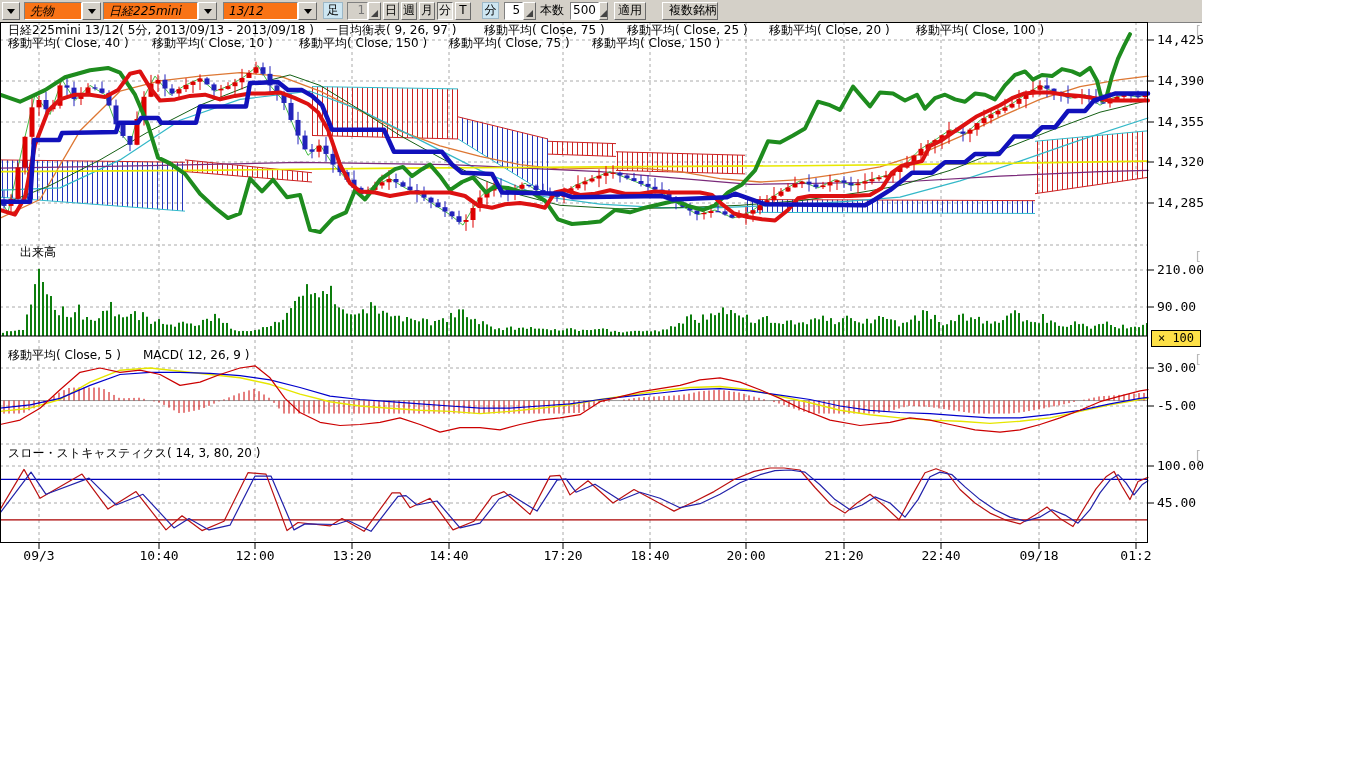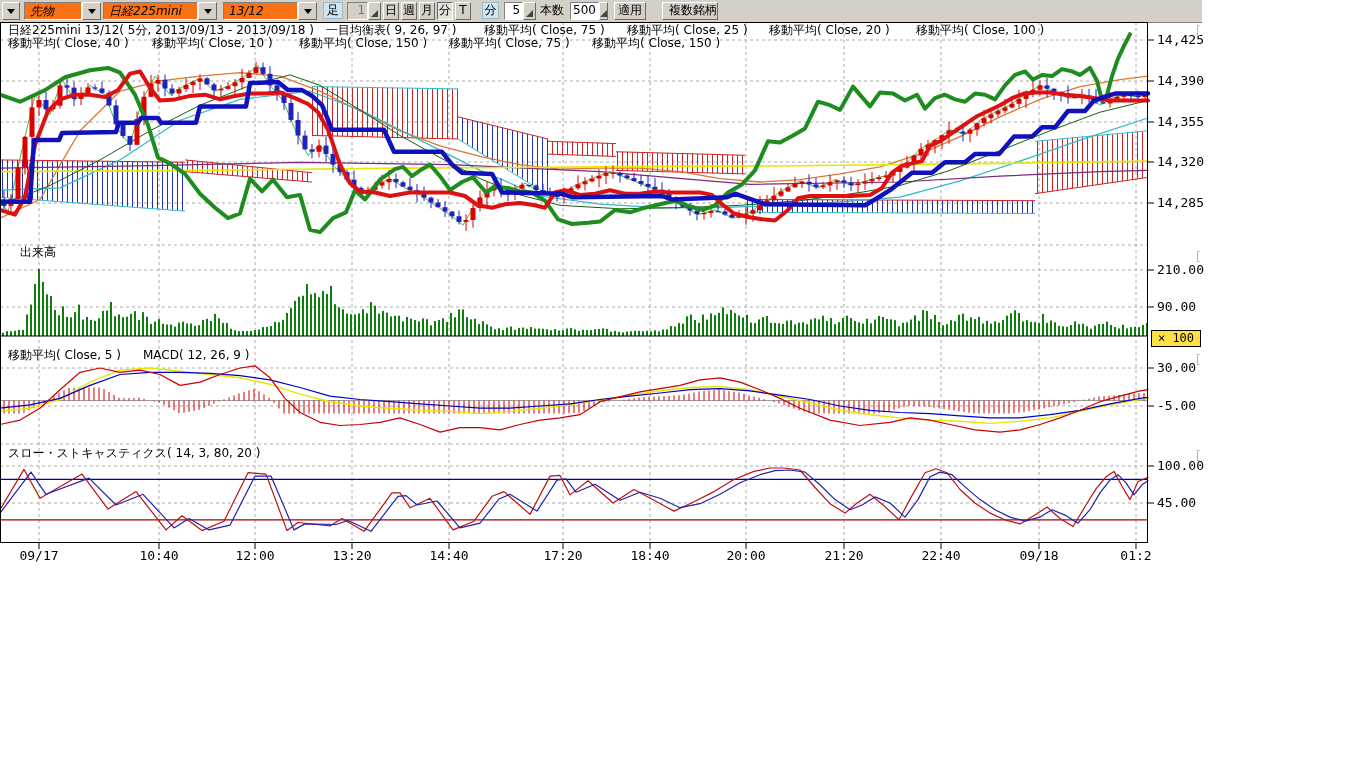--- a/index.html
+++ b/index.html
@@ -1076,21 +1076,21 @@
       <div class="axlbl" style="left: 1157px; top: 74px;">14,390</div>
       <div class="axlbl" style="left: 1157px; top: 115px;">14,355</div>
       <div class="axlbl" style="left: 1157px; top: 155px;">14,320</div>
       <div class="axlbl" style="left: 1157px; top: 196px;">14,285</div>
       <div class="axlbl" style="left: 1157px; top: 263px;">210.00</div>
       <div class="axlbl" style="left: 1157px; top: 300px;">90.00</div>
       <div class="axlbl" style="left: 1157px; top: 361px;">30.00</div>
       <div class="axlbl" style="left: 1157px; top: 399px;">-5.00</div>
       <div class="axlbl" style="left: 1157px; top: 459px;">100.00</div>
       <div class="axlbl" style="left: 1157px; top: 496px;">45.00</div>
-      <div class="tmlbl" style="left: 11px; top: 548px;">09/17</div>
+      <div class="tmlbl" style="left: 11px; top: 548px;">09/3</div>
       <div class="tmlbl" style="left: 131px; top: 548px;">10:40</div>
       <div class="tmlbl" style="left: 227px; top: 548px;">12:00</div>
       <div class="tmlbl" style="left: 324px; top: 548px;">13:20</div>
       <div class="tmlbl" style="left: 421px; top: 548px;">14:40</div>
       <div class="tmlbl" style="left: 535px; top: 548px;">17:20</div>
       <div class="tmlbl" style="left: 622px; top: 548px;">18:40</div>
       <div class="tmlbl" style="left: 718px; top: 548px;">20:00</div>
       <div class="tmlbl" style="left: 816px; top: 548px;">21:20</div>
       <div class="tmlbl" style="left: 913px; top: 548px;">22:40</div>
       <div class="tmlbl" style="left: 1011px; top: 548px;">09/18</div>

